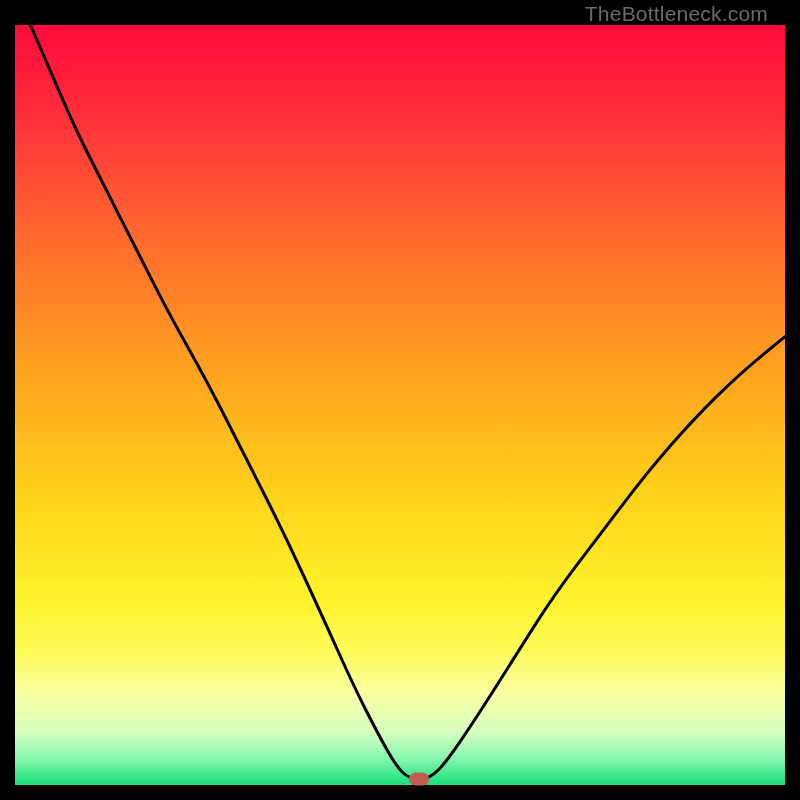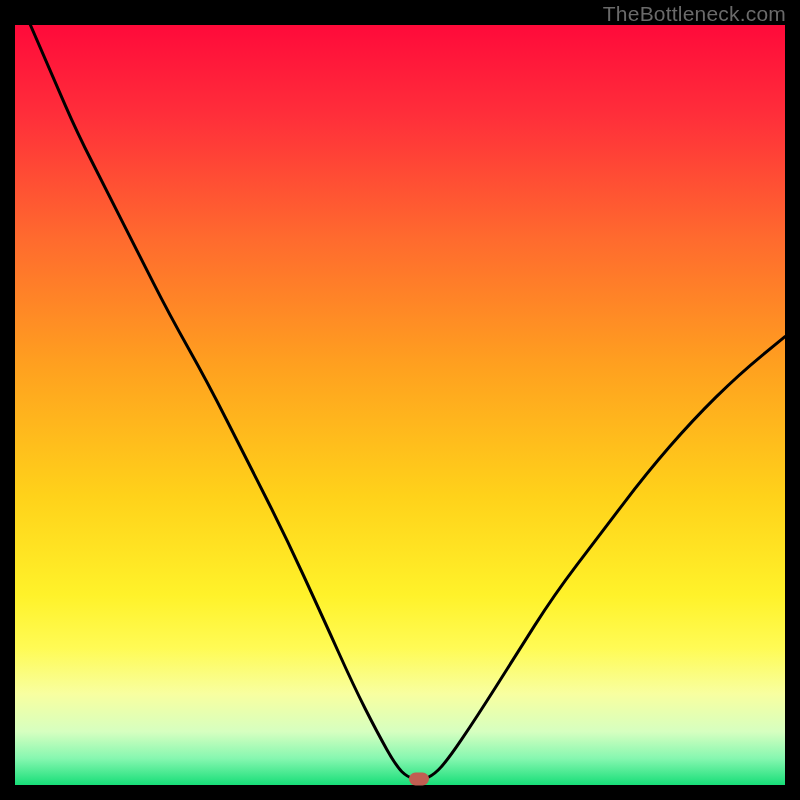--- a/index.html
+++ b/index.html
@@ -28,21 +28,21 @@
     position: absolute;
     inset: 0;
   }
   .curve-layer {
     position: absolute;
     inset: 0;
   }
   .watermark {
     position: absolute;
     top: 2px;
-    right: 14px;
+    right: 32px;
     color: #6a6a6a;
     font-size: 21px;
     letter-spacing: 0.2px;
     user-select: none;
   }
   .marker {
     position: absolute;
     width: 20px;
     height: 13px;
     border-radius: 7px;

